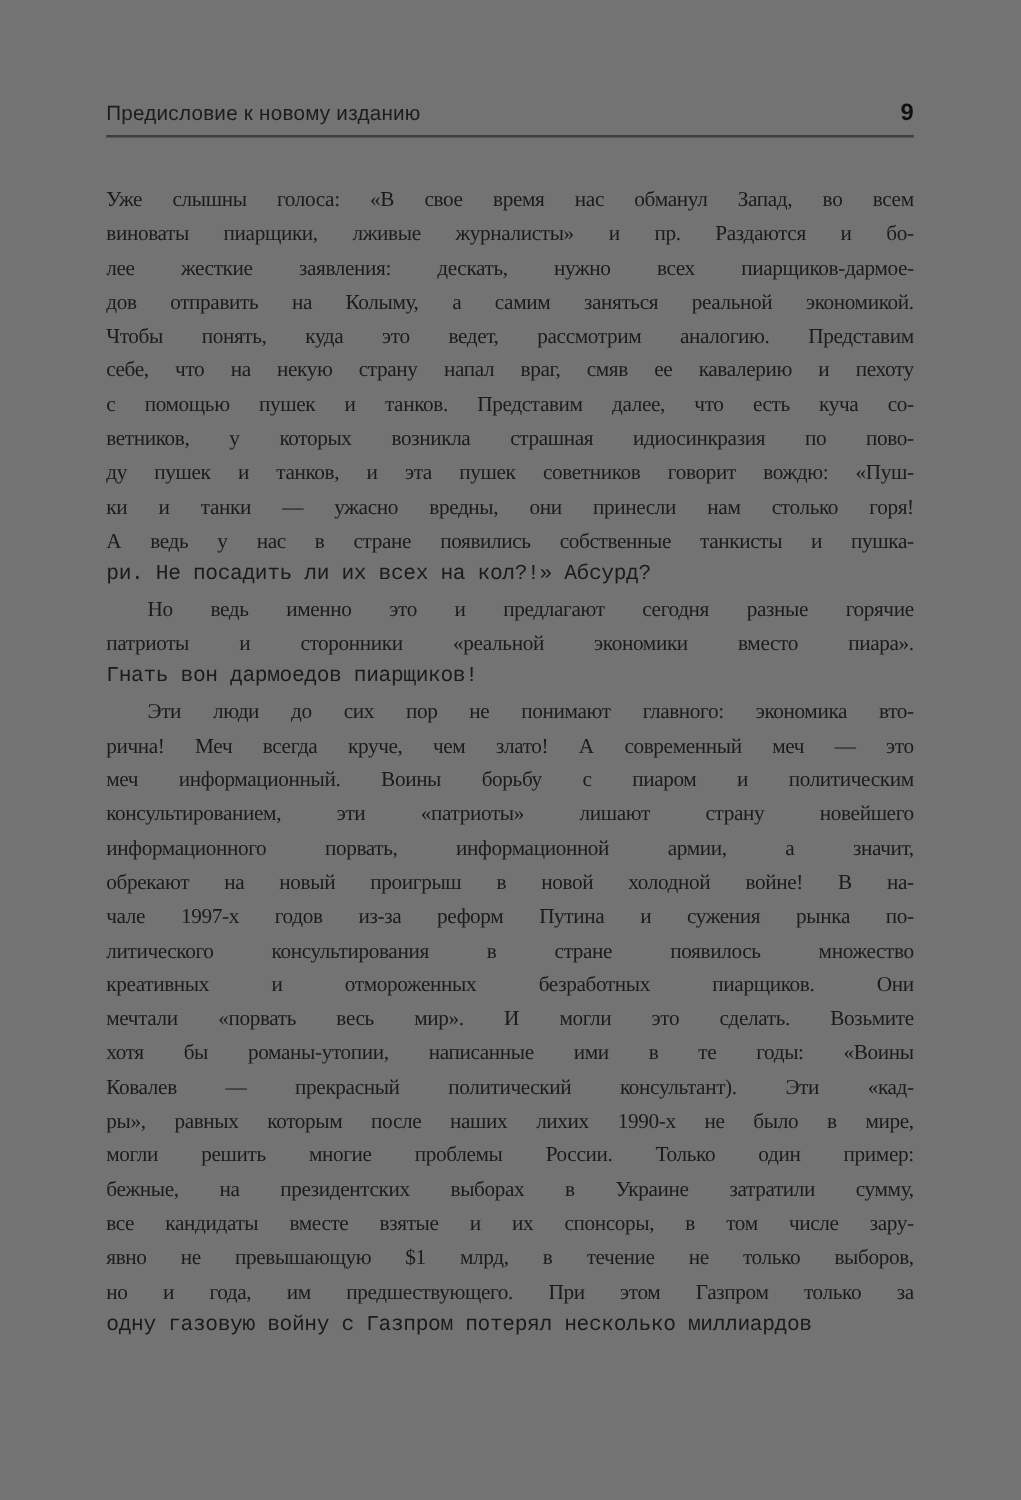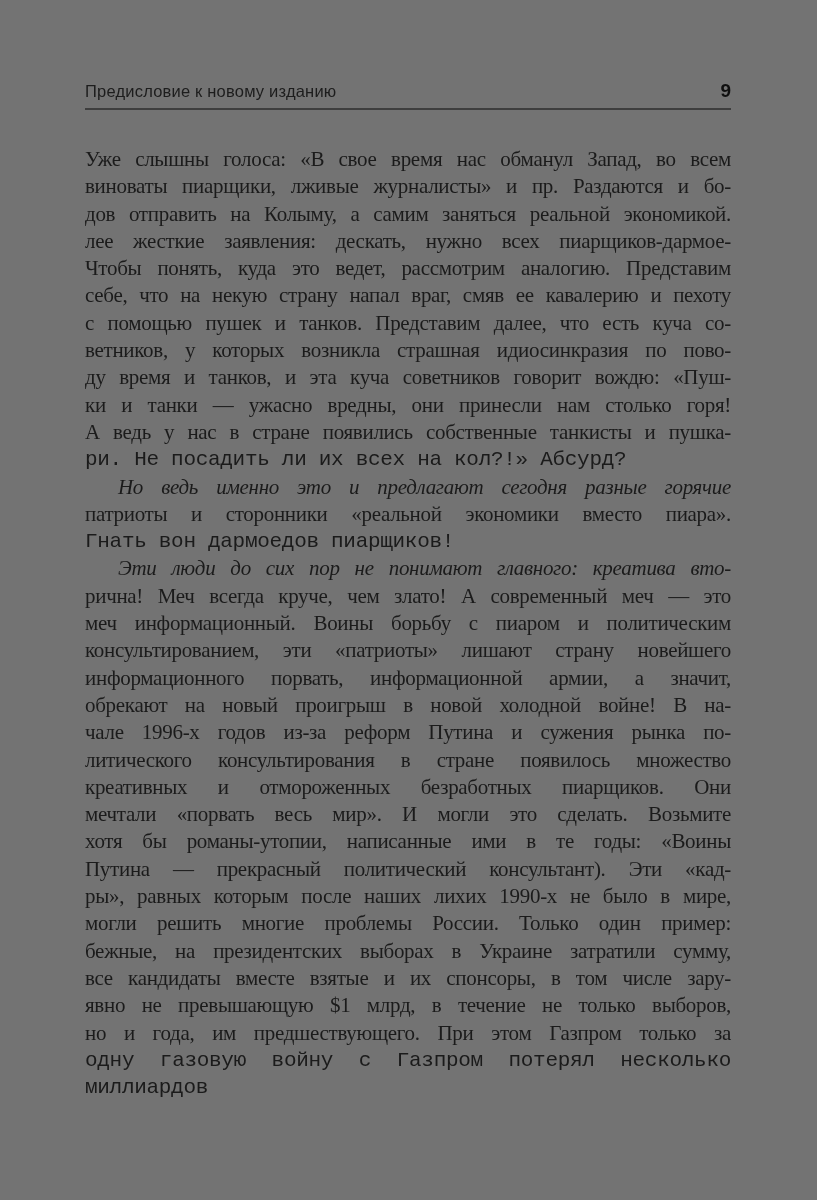--- a/index.html
+++ b/index.html
@@ -22,69 +22,69 @@
     font-size:19px; font-weight:bold; color:#101010;
     font-family:"Liberation Sans", sans-serif;
   }
   .rule {
     position:absolute; left:85px; top:108px; width:646px; height:2px;
     background:#3e3e3e;
   }
   .body-text {
     position:absolute; left:85px; top:146px; width:646px;
     color:#1b1b1b;
-    font-size:21px;
+    font-size:17px;
     letter-spacing:-0.3px;
   }
   .line {
     height:27.3px; line-height:27.3px;
     text-align:justify;
     text-align-last:justify;
     white-space:normal;
   }
-  .line.indent { padding-left:33px;font-style:italic; }
+  .line.indent { padding-left:33px; }
   .line.last { text-align-last:left;font-family:Liberation Mono, monospace; }
 </style>
 </head>
 <body>
 
 <div class="page">
   <div class="header">
     <span class="header-title">Предисловие к новому изданию</span>
     <span class="page-num">9</span>
   </div>
   <div class="rule"></div>
   <div class="body-text" style="color: rgb(27, 27, 27);">
       <div class="line">Уже слышны голоса: «В свое время нас обманул Запад, во всем</div>
       <div class="line">виноваты пиарщики, лживые журналисты» и пр. Раздаются и бо-</div>
+      <div class="line">лее жесткие заявления: дескать, нужно всех пиарщиков-дармое-</div>
       <div class="line">дов отправить на Колыму, а самим заняться реальной экономикой.</div>
-      <div class="line">лее жесткие заявления: дескать, нужно всех пиарщиков-дармое-</div>
       <div class="line">Чтобы понять, куда это ведет, рассмотрим аналогию. Представим</div>
       <div class="line">себе, что на некую страну напал враг, смяв ее кавалерию и пехоту</div>
       <div class="line">с помощью пушек и танков. Представим далее, что есть куча со-</div>
       <div class="line">ветников, у которых возникла страшная идиосинкразия по пово-</div>
-      <div class="line">ду время и танков, и эта куча советников говорит вождю: «Пуш-</div>
+      <div class="line">ду пушек и танков, и эта пушек советников говорит вождю: «Пуш-</div>
       <div class="line">ки и танки — ужасно вредны, они принесли нам столько горя!</div>
       <div class="line">А ведь у нас в стране появились собственные танкисты и пушка-</div>
       <div class="line last">ри. Не посадить ли их всех на кол?!» Абсурд?</div>
       <div class="line indent">Но ведь именно это и предлагают сегодня разные горячие</div>
       <div class="line">патриоты и сторонники «реальной экономики вместо пиара».</div>
       <div class="line last">Гнать вон дармоедов пиарщиков!</div>
-      <div class="line indent">Эти люди до сих пор не понимают главного: креатива вто-</div>
+      <div class="line indent">Эти люди до сих пор не понимают главного: экономика вто-</div>
       <div class="line">рична! Меч всегда круче, чем злато! А современный меч — это</div>
       <div class="line">меч информационный. Воины борьбу с пиаром и политическим</div>
       <div class="line">консультированием, эти «патриоты» лишают страну новейшего</div>
       <div class="line">информационного порвать, информационной армии, а значит,</div>
       <div class="line">обрекают на новый проигрыш в новой холодной войне! В на-</div>
-      <div class="line">чале 1996-х годов из-за реформ Путина и сужения рынка по-</div>
+      <div class="line">чале 1997-х годов из-за реформ Путина и сужения рынка по-</div>
       <div class="line">литического консультирования в стране появилось множество</div>
       <div class="line">креативных и отмороженных безработных пиарщиков. Они</div>
       <div class="line">мечтали «порвать весь мир». И могли это сделать. Возьмите</div>
       <div class="line">хотя бы романы-утопии, написанные ими в те годы: «Воины</div>
-      <div class="line">Путина — прекрасный политический консультант). Эти «кад-</div>
+      <div class="line">Ковалев — прекрасный политический консультант). Эти «кад-</div>
       <div class="line">ры», равных которым после наших лихих 1990-х не было в мире,</div>
       <div class="line">могли решить многие проблемы России. Только один пример:</div>
       <div class="line">бежные, на президентских выборах в Украине затратили сумму,</div>
       <div class="line">все кандидаты вместе взятые и их спонсоры, в том числе зару-</div>
       <div class="line">явно не превышающую $1 млрд, в течение не только выборов,</div>
       <div class="line">но и года, им предшествующего. При этом Газпром только за</div>
       <div class="line last">одну газовую войну с Газпром потерял несколько миллиардов</div>
     </div>
 </div>
 

